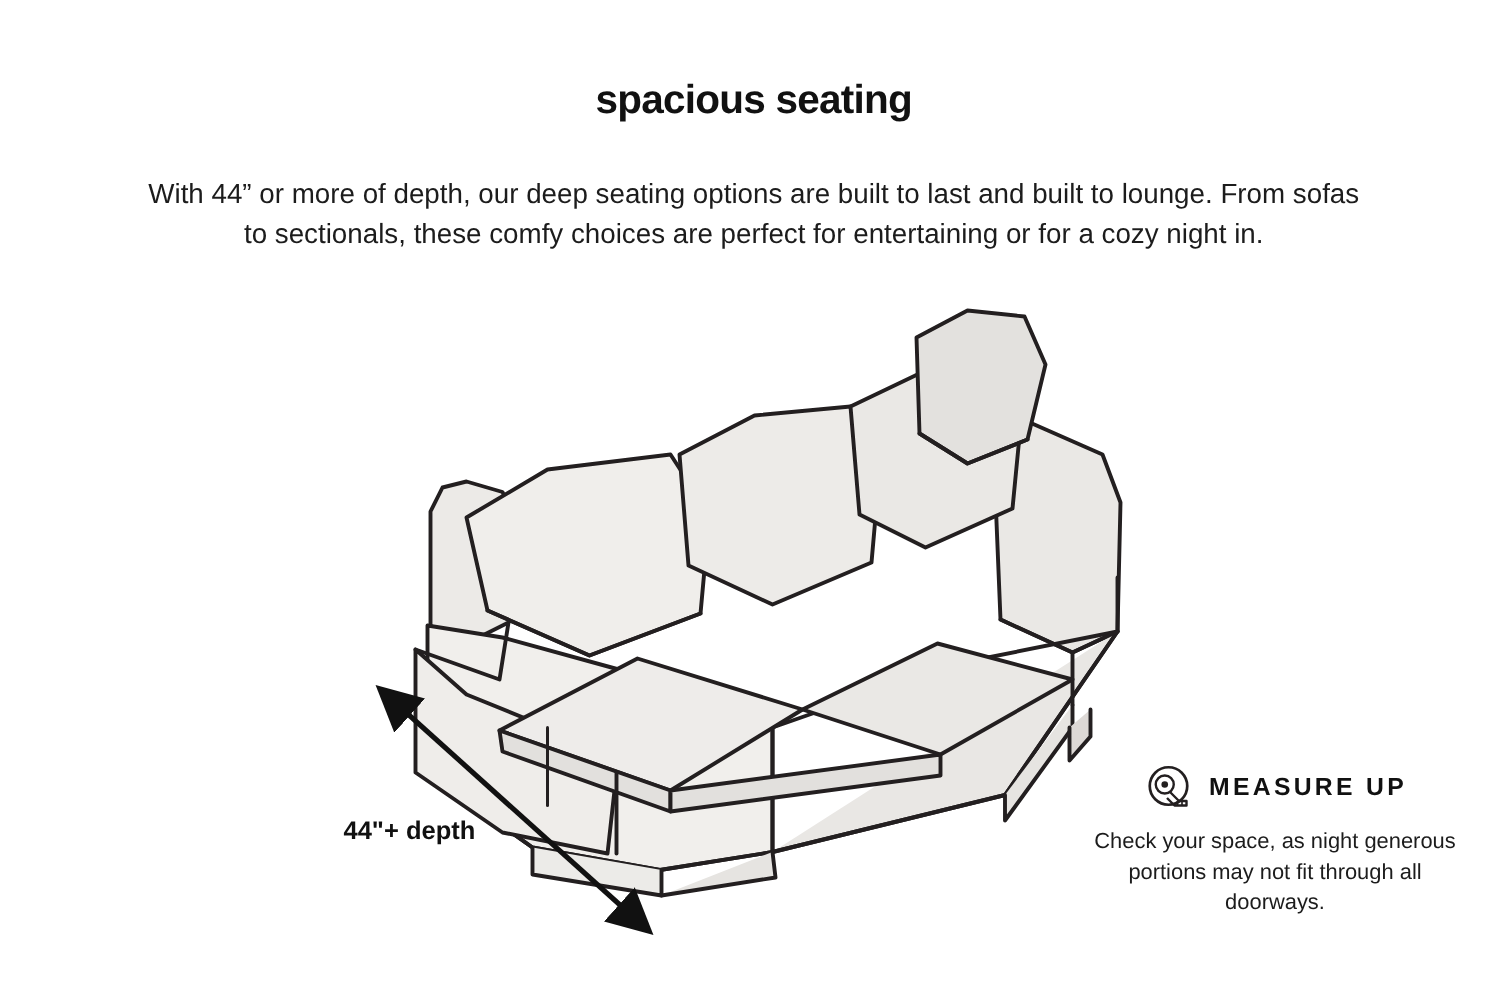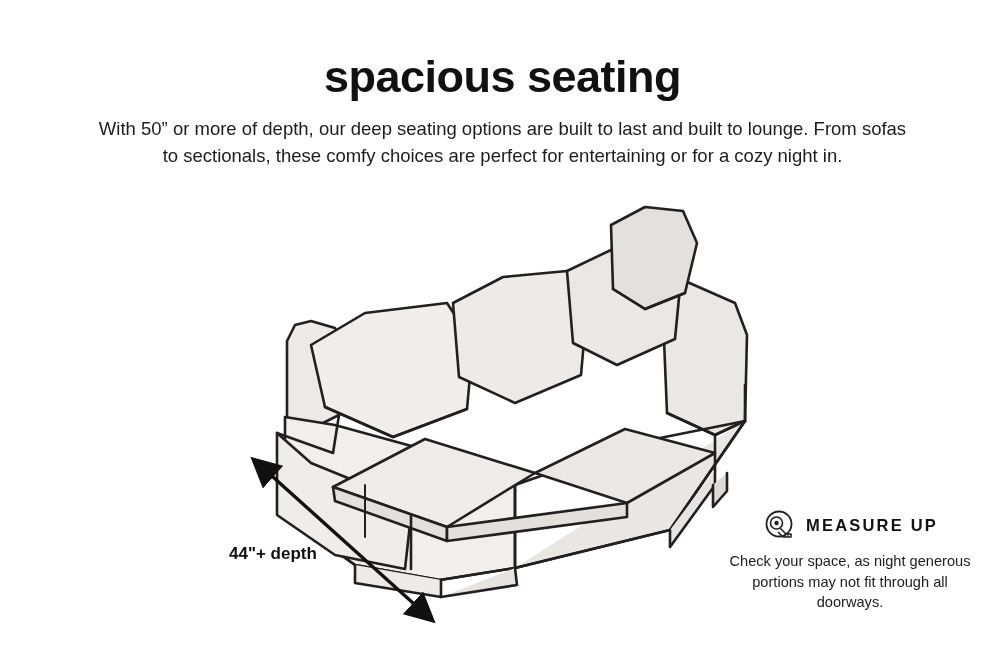--- a/index.html
+++ b/index.html
@@ -20,21 +20,21 @@
     width: 1005px;
     height: 671px;
     background: #ffffff;
   }
   .headline {
     position: absolute;
     top: 52px;
     left: 0;
     width: 1005px;
     text-align: center;
-    font-size: 45px;
+    font-size: 27px;
     font-weight: bold;
     letter-spacing: -0.5px;
     color: #111111;
     line-height: 1.1;
   }
   .subhead {
     position: absolute;
     top: 116px;
     left: 50%;
     transform: translateX(-50%);
@@ -98,21 +98,21 @@
   }
   .tape-icon svg { display: block; }
 </style>
 </head>
 <body>
 
 <div id="page">
 
   <div class="headline">spacious seating</div>
 
-  <div class="subhead">With 50” or more of depth, our deep seating options are built to last and built to lounge. From sofas to sectionals, these comfy choices are perfect for entertaining or for a cozy night in.</div>
+  <div class="subhead">With 44” or more of depth, our deep seating options are built to last and built to lounge. From sofas to sectionals, these comfy choices are perfect for entertaining or for a cozy night in.</div>
 
   <div class="sofa-wrap">
     <svg width="575" height="420" viewBox="0 0 575 420" xmlns="http://www.w3.org/2000/svg">
       <g fill="none" stroke="#231f20" stroke-width="2.6" stroke-linejoin="round" stroke-linecap="round">
 
         <path d="M72 156 L80 140 L96 136 L120 143 L128 160 L124 230 L92 246 L72 232 Z" fill="#eceae7"></path>
 
         <path d="M447 106 L470 96 L520 118 L532 150 L530 236 L500 250 L452 228 Z" fill="#eaE8e5"></path>
 
         <path d="M70 232 L70 330 L140 380 L225 395 L300 383 L300 300 L200 262 L120 240 Z" fill="#f1efec"></path>

